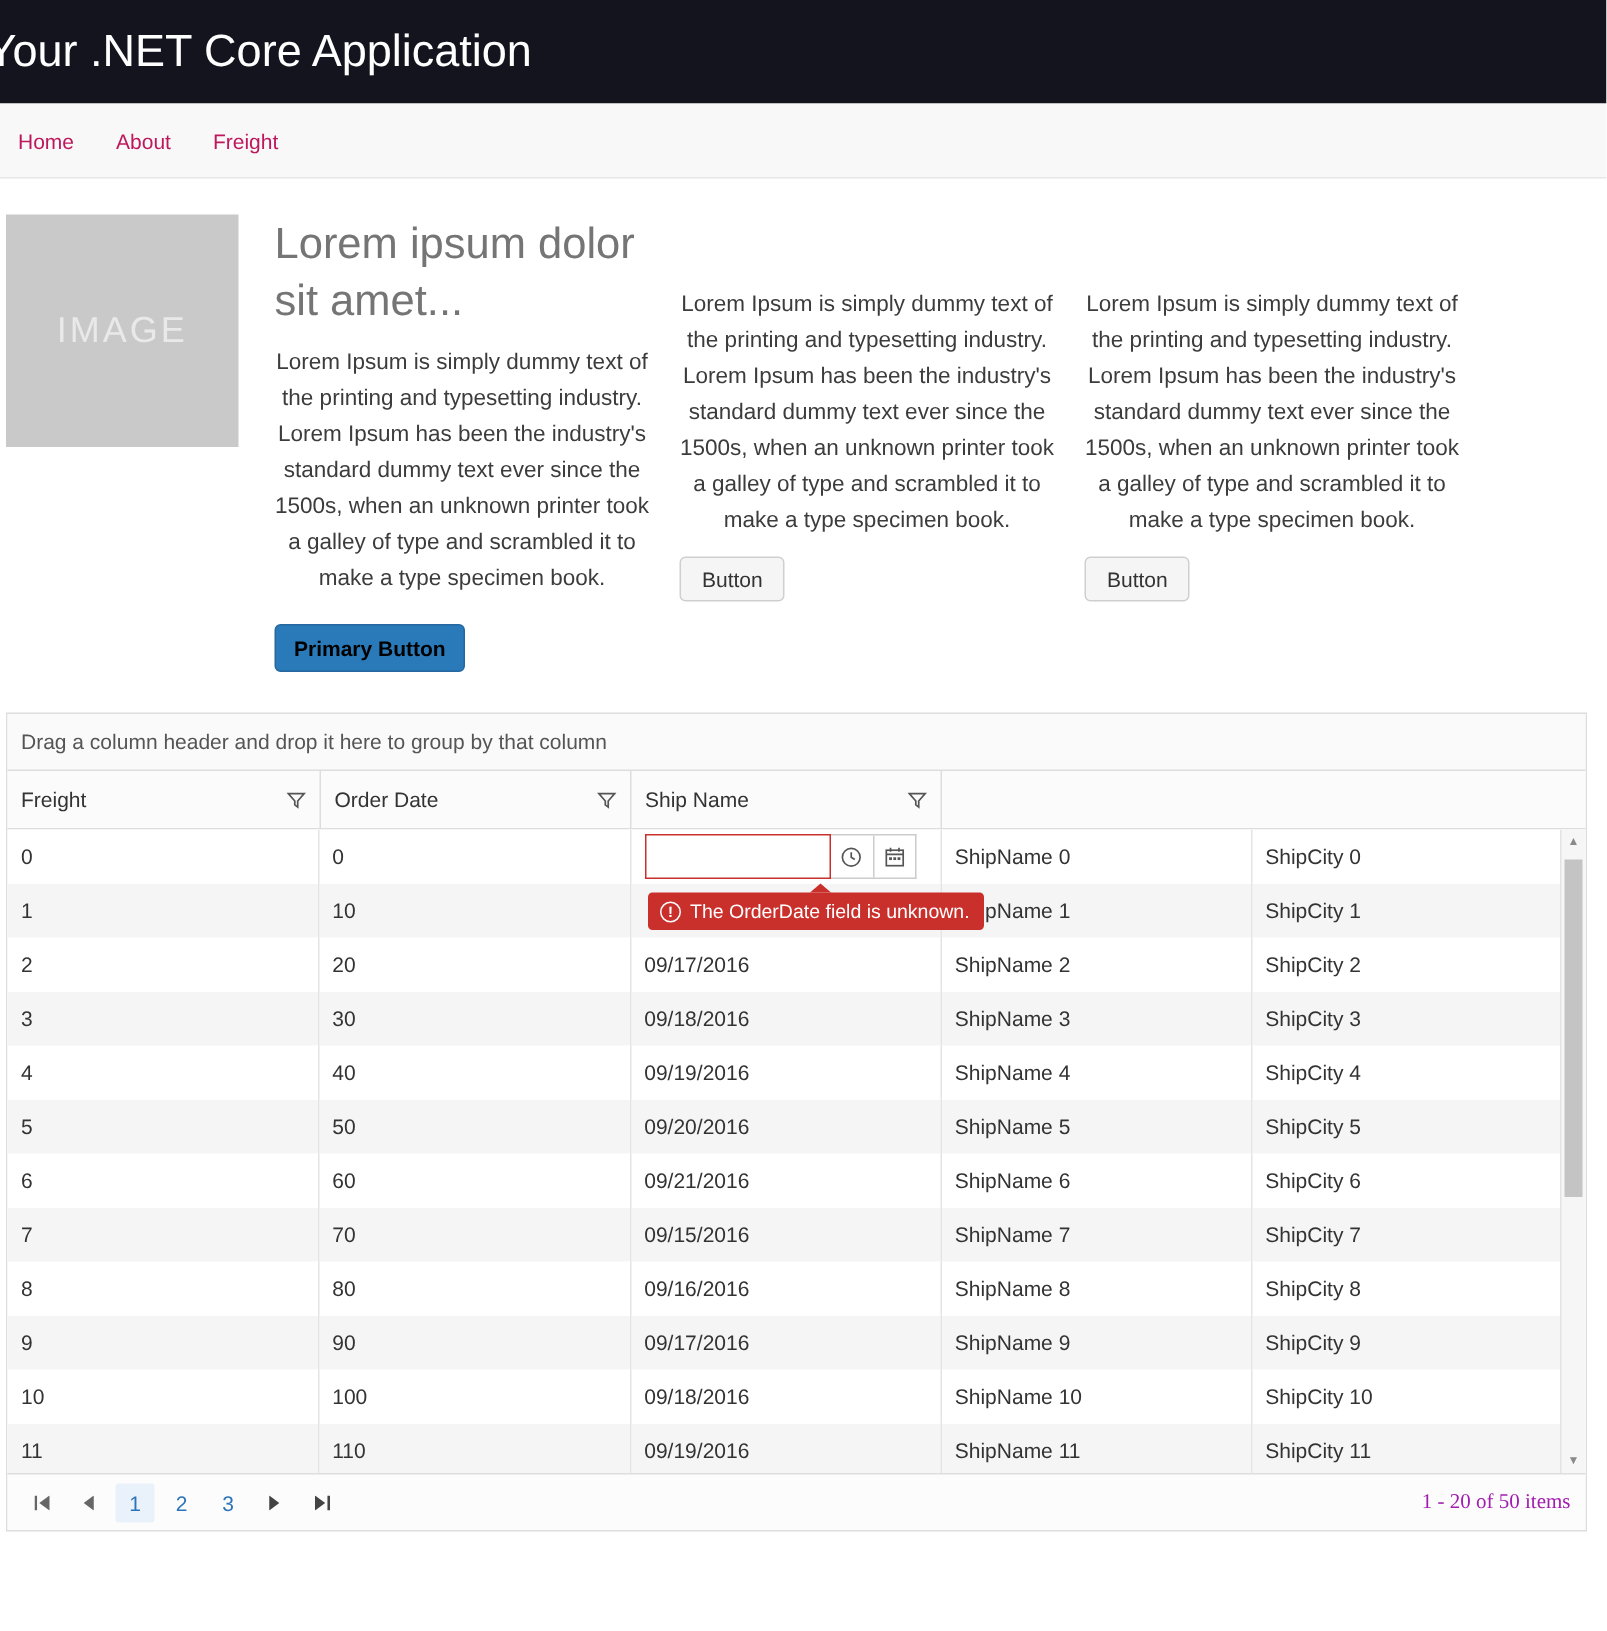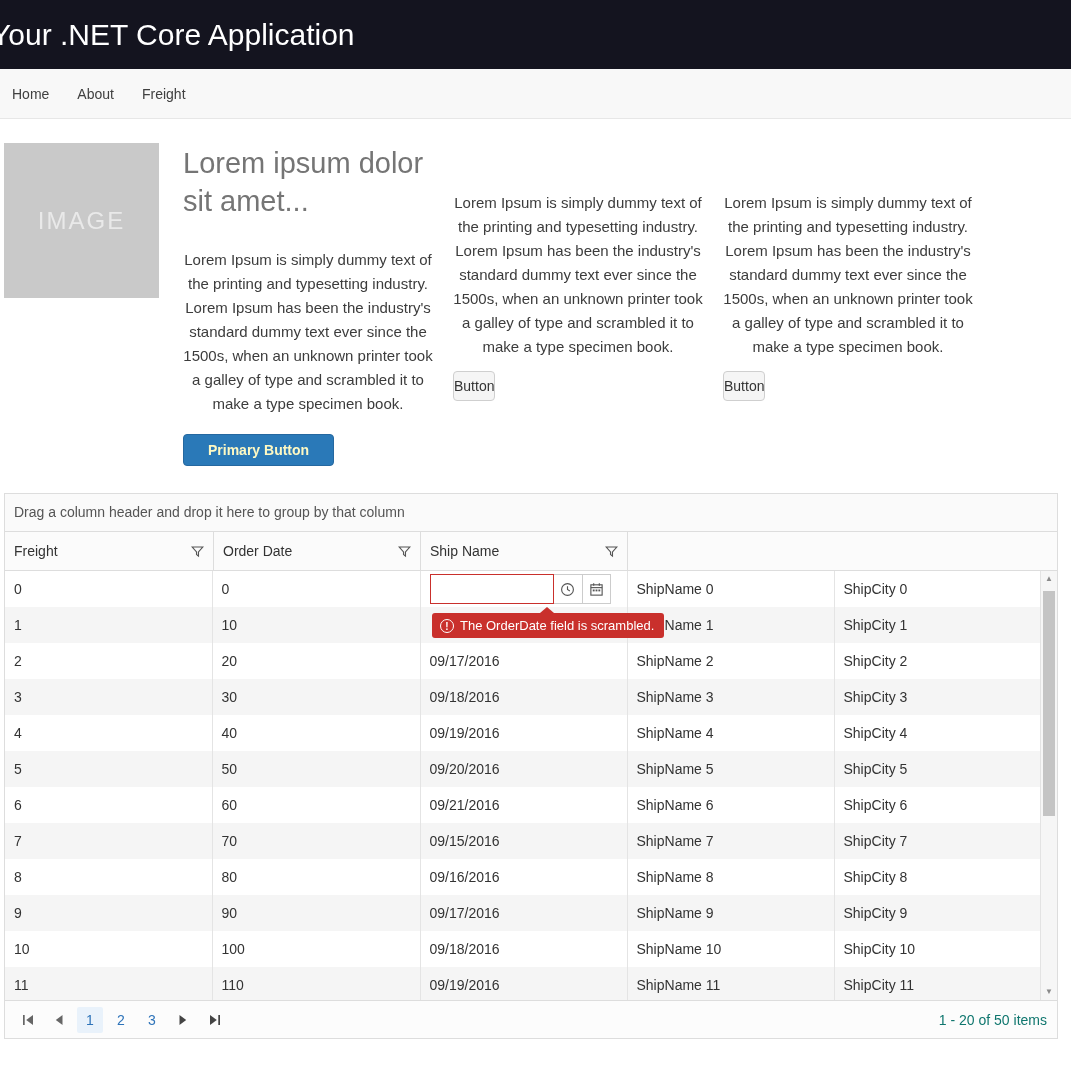--- a/index.html
+++ b/index.html
@@ -8,36 +8,36 @@
     width: 1071px; height: 1087px; overflow: hidden;
     font-family: "Liberation Sans", sans-serif; color: #333;
   }
 
   
   .app-header { height: 69px; background: #14141f; display: flex; align-items: center; overflow: hidden; }
   .app-title { color: #fff; font-size: 30px; font-weight: 400; margin-left: -9px; white-space: nowrap; }
 
   
   .main-nav { height: 50px; background: #f8f8f8; border-bottom: 1px solid #e7e7e7; display: flex; align-items: center; }
-  .nav-link { color: #404040; font-size: 14px; text-decoration: none; padding: 0 14px; line-height: 50px; }
+  .nav-link { color: #be185d; font-size: 14px; text-decoration: none; padding: 0 14px; line-height: 50px; }
   .nav-link.first { padding-left: 12px; }
 
   
   .hero { display: flex; margin: 24px 0 0 4px; }
   .img-ph { width: 155px; height: 155px; background: #c9c9c9; display: flex; align-items: center; justify-content: center; flex: none; }
   .img-ph span { color: #e9e9e9; font-size: 24px; letter-spacing: 2px; }
   .hero-col { width: 250px; flex: none; }
   .col-1 { margin-left: 24px; }
   .col-2, .col-3 { margin-left: 20px; }
-  .hero-heading { font-size: 29px; font-weight: 400; color: #757575; line-height: 1.3; margin: 2px 0 28px; }
+  .hero-heading { font-size: 29px; font-weight: 400; color: #757575; line-height: 1.3; margin: 2px 0 10px; }
   .hero-col p { font-size: 15px; line-height: 1.6; color: #3c3c3c; margin: 0 0 10px; text-align: center; }
   .col-2 p, .col-3 p { margin-top: 48px; }
   .btn { display: inline-block; font-size: 14px; border-radius: 4px; cursor: pointer; border: 1px solid transparent; font-family: inherit; }
-  .btn-primary { background: #2a79b8; border-color: #2568a0; color: #fef9c3; margin-top: 8px; padding: 7px 24px; font-weight: bold; }
-  .btn-default { background: #f5f5f5; border-color: #cfcfcf; color: #333; margin-top: 2px; padding: 6px 0; }
+  .btn-primary { background: #2a79b8; border-color: #2568a0; color: #000000; margin-top: 8px; padding: 7px 12px; font-weight: bold; }
+  .btn-default { background: #f5f5f5; border-color: #cfcfcf; color: #333; margin-top: 2px; padding: 6px 14px; }
 
   
   .grid { width: 1054px; margin: 27px 0 0 4px; border: 1px solid #ddd; font-size: 14px; }
   .group-panel { height: 38px; line-height: 37px; padding: 0 9px; background: #fafafa; border-bottom: 1px solid #ddd; color: #555; }
   .grid-header { display: flex; height: 39px; background: #fbfbfb; border-bottom: 1px solid #ddd; }
   .h-cell { display: flex; align-items: center; justify-content: space-between; padding: 0 9px; flex: none; }
   .h-cell + .h-cell, .h-filler { border-left: 1px solid #ddd; }
   .h-filler { flex: 1; }
   .w0 { width: 207px; } .w1 { width: 208px; } .w2 { width: 207px; } .w3 { width: 207px; } .w4 { width: 207px; }
   .filter-icon { display: flex; align-items: center; cursor: pointer; }
@@ -69,21 +69,21 @@
   .vs-arrow { height: 16px; text-align: center; font-size: 8px; color: #8a8a8a; line-height: 16px; cursor: pointer; }
   .vs-arrow.down { position: absolute; bottom: 0; left: 0; right: 0; }
   .vs-thumb { position: absolute; left: 2px; top: 20px; width: 12px; height: 225px; background: #c4c4c4; cursor: pointer; }
 
   
   .pager { height: 38px; border-top: 1px solid #ddd; background: #fcfcfc; display: flex; align-items: center; padding: 0 10px; }
   .pg-btn { width: 26px; height: 26px; display: flex; align-items: center; justify-content: center; margin-right: 5px; cursor: pointer; }
   .pg-num { width: 26px; height: 26px; display: flex; align-items: center; justify-content: center;
             color: #2d73b9; font-size: 14px; margin-right: 5px; cursor: pointer; }
   .pg-num.selected { background: #e9f2fb; border-radius: 2px; }
-  .pager-info { margin-left: auto; font-size: 14px; color: #0f766e; }
+  .pager-info { margin-left: auto; font-size: 14px; color: #a21caf; font-family: Liberation Serif, serif; }
 </style>
 </head>
 <body>
 
 <header class="app-header">
   <h1 class="app-title">Your .NET Core Application</h1>
 </header>
 
 <nav class="main-nav">
   <a class="nav-link first" href="#">Home</a>
@@ -258,21 +258,21 @@
             <td>09/19/2016</td>
             <td>ShipName 11</td>
             <td>ShipCity 11</td>
           </tr>
         </tbody>
     </table>
 
     <div class="val-tooltip">
       <span class="val-caret"></span>
       <span class="warn-icon">!</span>
-      <span>The OrderDate field is scrambled.</span>
+      <span>The OrderDate field is unknown.</span>
     </div>
 
     <div class="vscroll">
       <div class="vs-arrow up">▲</div>
       <div class="vs-thumb"></div>
       <div class="vs-arrow down">▼</div>
     </div>
   </div>
 
   <div class="pager">

